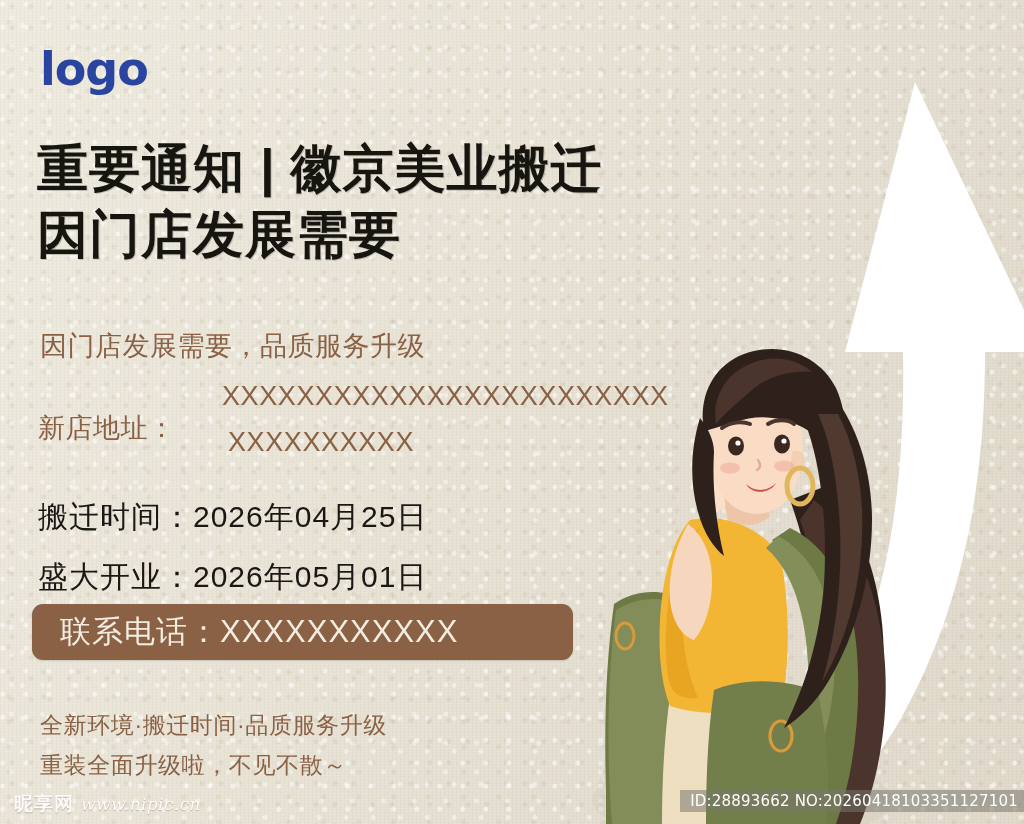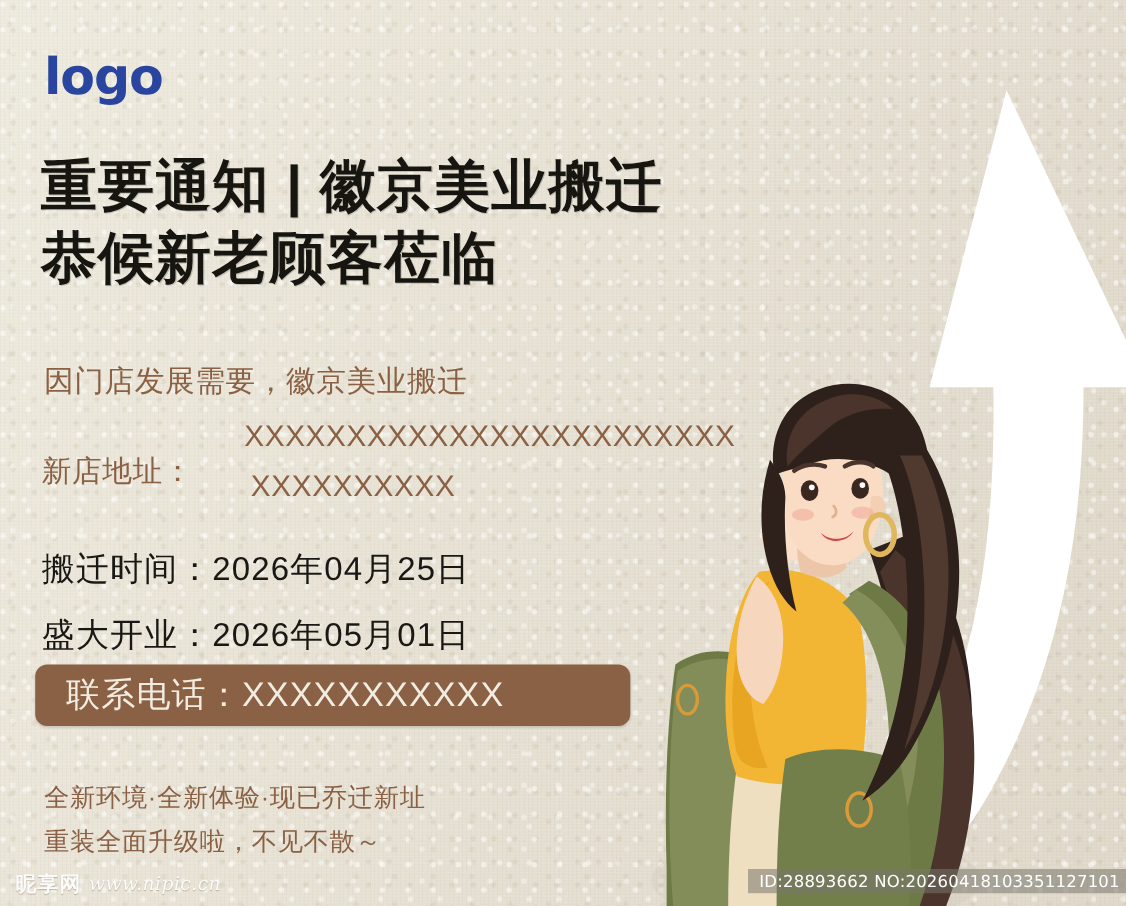--- a/index.html
+++ b/index.html
@@ -409,38 +409,38 @@
       <ellipse cx="625" cy="636" rx="9" ry="13" fill="none" stroke="#d99a3a" stroke-width="3"></ellipse>
     </g>
   </svg>
 
   <div class="content">
 
     <div id="logo">logo</div>
 
     <div id="headline">
       <span class="hl-line">重要通知 | 徽京美业搬迁</span>
-      <span class="hl-line">恭候新老顾客莅临</span>
+      <span class="hl-line">因门店发展需要</span>
     </div>
 
-    <div id="notice-line" class="brown-text">因门店发展需要，徽京美业搬迁</div>
+    <div id="notice-line" class="brown-text">因门店发展需要，品质服务升级</div>
 
     <div id="address-label" class="brown-text">新店地址：</div>
     <div id="address-line1" class="brown-text">XXXXXXXXXXXXXXXXXXXXXXXX</div>
     <div id="address-line2" class="brown-text">XXXXXXXXXX</div>
 
     <div id="move-date" class="date-row">搬迁时间：2026年04月25日</div>
     <div id="open-date" class="date-row">盛大开业：2026年05月01日</div>
 
     <div id="phone-box">
       <div id="phone-text">联系电话：XXXXXXXXXXX</div>
     </div>
 
     <div id="slogan">
-      <span>全新环境·全新体验·现已乔迁新址</span>
+      <span>全新环境·搬迁时间·品质服务升级</span>
       <span>重装全面升级啦，不见不散～</span>
     </div>
 
   </div>
 
   <div id="footer-bar">
     <div id="nipic-logo">
       <span class="cn-mark">昵享网</span>
       <span class="site">www.nipic.cn</span>
     </div>

